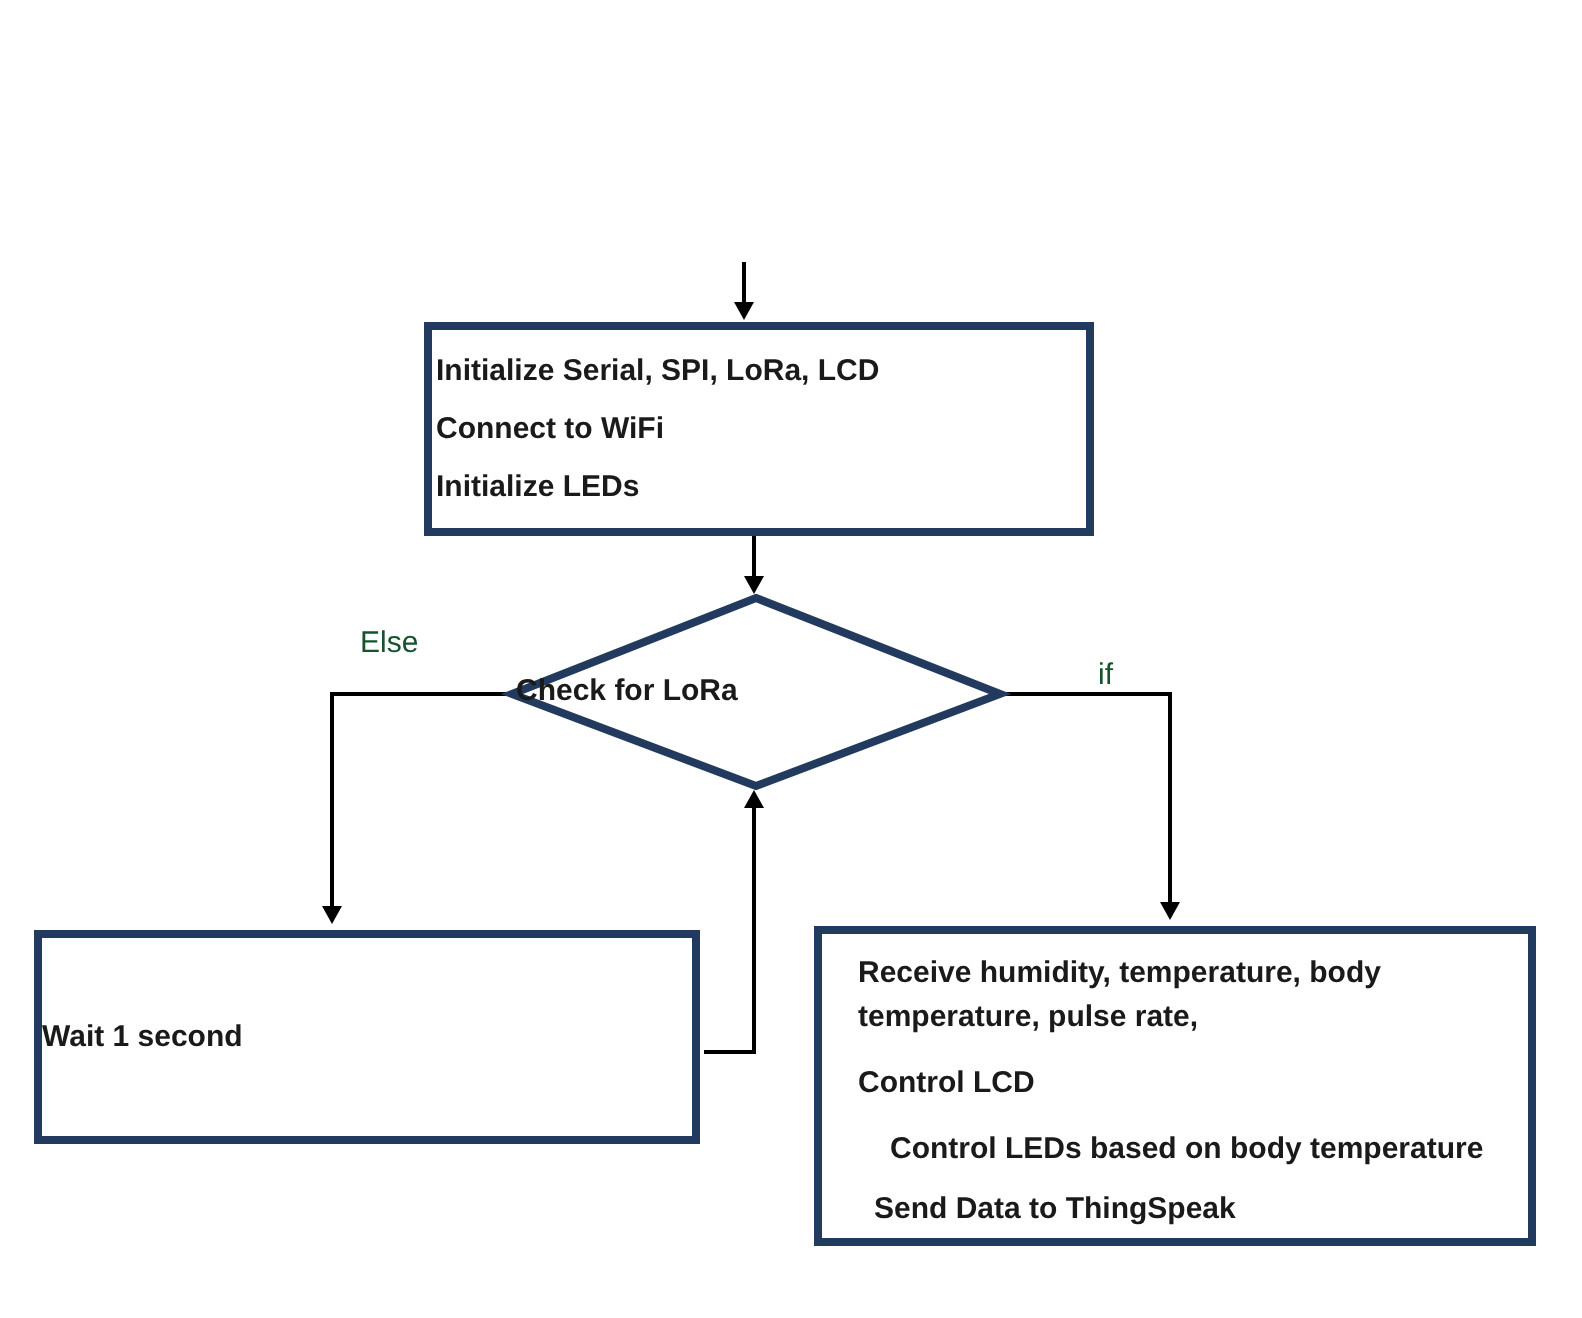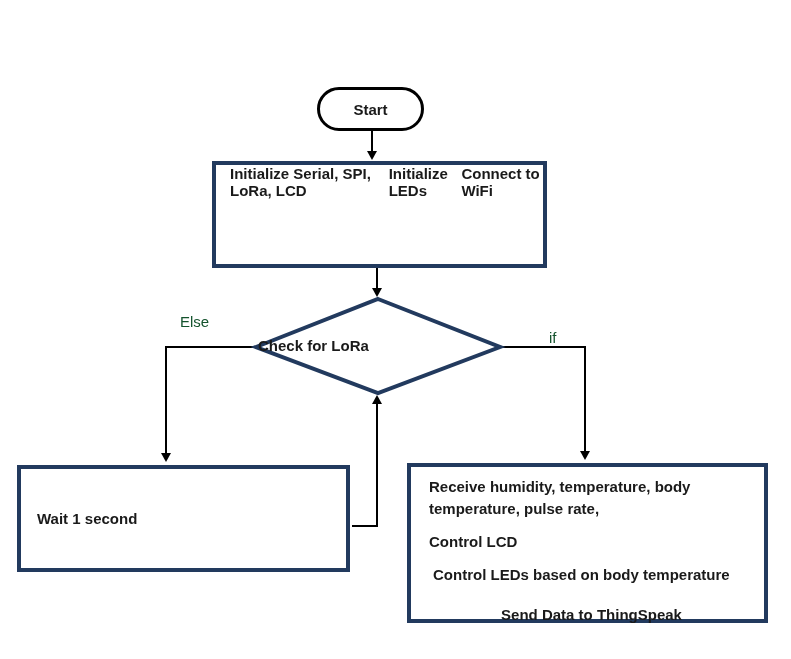--- a/index.html
+++ b/index.html
@@ -43,45 +43,44 @@
   }
   .proc-border {
     border: 4px solid #223a5e;
   }
   .init-box {
     left: 212px;
     top: 161px;
     width: 335px;
     height: 107px;
     display: flex;
-    flex-direction: row;
+    flex-direction: column;
     justify-content: space-evenly;
-    padding-left: 14px;
+    padding-left: 2px;
   }
   .wait-box {
     left: 17px;
     top: 465px;
     width: 333px;
     height: 107px;
     display: flex;
     align-items: center;
-    padding-left: 16px;
   }
   .receive-box {
     left: 407px;
     top: 463px;
     width: 361px;
     height: 160px;
     padding: 9px 10px 0 18px;
     line-height: 22px;
   }
   .receive-box .p1 { margin: 0 0 11px 0; }
   .receive-box .p2 { margin: 0 0 11px 0; }
-  .receive-box .p3 { margin: 0 0 2px 4px; }
-  .receive-box .p4 { margin: 18px; text-align: center; }
+  .receive-box .p3 { margin: 0 0 2px 16px; }
+  .receive-box .p4 { margin: 8px; }
   .decision-label {
     position: absolute;
     left: 258px;
     top: 337px;
     width: 240px;
     text-align: left;
     color: #1a1a1a;
     font-weight: bold;
     font-size: 15px;
   }
@@ -113,28 +112,25 @@
 
     <polyline points="500,347 585,347 585,452" fill="none" stroke="#000000" stroke-width="2"></polyline>
     <polygon points="580,451 590,451 585,460" fill="#000000"></polygon>
 
     <polyline points="352,526 377,526 377,403" fill="none" stroke="#000000" stroke-width="2"></polyline>
     <polygon points="372,404 382,404 377,395" fill="#000000"></polygon>
 
     <polygon points="378,299 500,347 378,393 256,347" fill="#ffffff" stroke="#223a5e" stroke-width="4"></polygon>
   </svg>
 
-  <div class="node terminator">
-    <span>Start</span>
-  </div>
 
   <div class="node proc-border init-box">
     <div>Initialize Serial, SPI, LoRa, LCD</div>
+    <div>Connect to WiFi</div>
     <div>Initialize LEDs</div>
-    <div>Connect to WiFi</div>
   </div>
 
   <div class="decision-label">Check for LoRa</div>
 
   <div class="branch-label else-label">Else</div>
   <div class="branch-label if-label">if</div>
 
   <div class="node proc-border wait-box">
     <span>Wait 1 second</span>
   </div>

